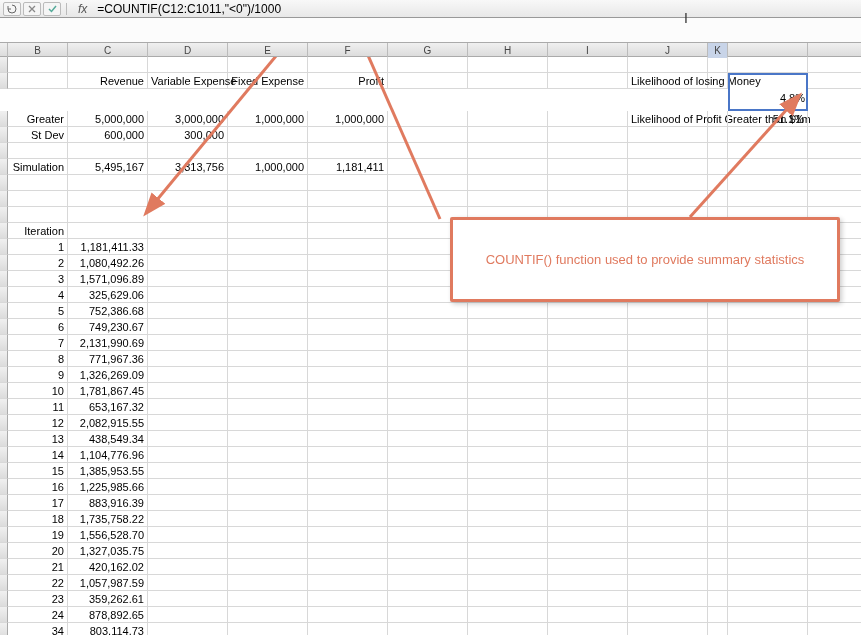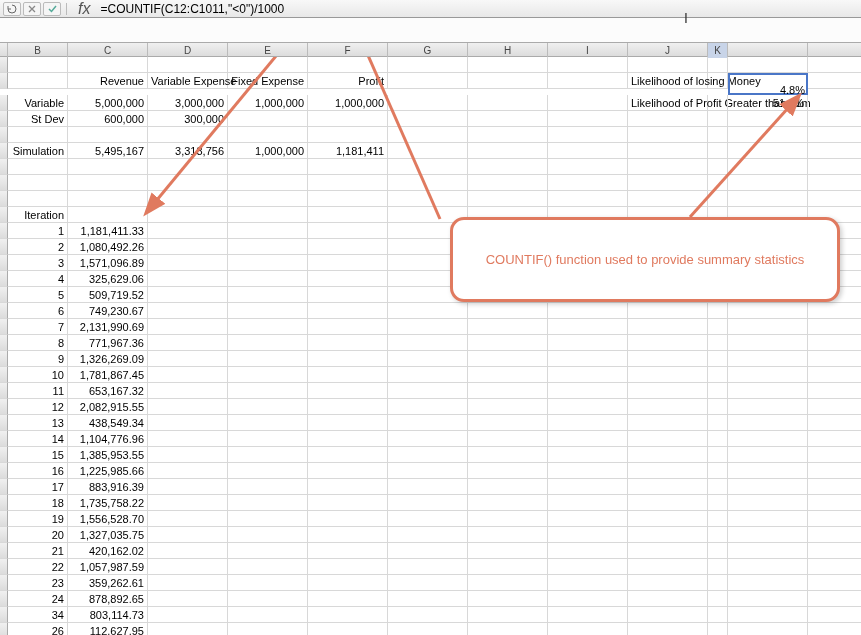--- a/index.html
+++ b/index.html
@@ -44,21 +44,21 @@
 
     .tb-divider {
       width: 1px;
       height: 12px;
       background: #bbb;
       margin: 0 3px;
     }
 
     .fx-label {
       font-style: italic;
-      font-size: 16px;
+      font-size: 12px;
       color: #555;
       margin: 8px 6px;
     }
 
     .formula-input {
       flex: 1;
       font-size: 12px;
       color: #000;
       padding: 0 2px;
     }
@@ -113,33 +113,33 @@
       padding: 0;
     }
     .grid > div.num {
       text-align: right;
     }
     .grid > div.label {
       text-align: right;
     }
     .grid > div.selected-cell {
       border: 2px solid #4a76c7;
-      padding: 9px 1px;
+      padding: 17px 1px;
       line-height: 13px;
     }
 
     
     .callout {
       position: absolute;
       left: 450px;
       top: 160px;
       width: 390px;
       height: 85px;
       border: 3px solid #e07a5f;
-      border-radius: 14px;
+      border-radius: 2px;
       background: #ffffff;
       display: flex;
       align-items: center;
       justify-content: center;
       padding: 10px 8px;
       color: #e07a5f;
       font-size: 13px;
       text-align: center;
       box-shadow: 2px 2px 5px rgba(0,0,0,0.2);
     }
@@ -225,21 +225,21 @@
       <div class="label">Fixed Expense</div>
       <div class="label">Profit</div>
       <div></div>
       <div></div>
       <div></div>
       <div class="label">Likelihood of losing Money</div>
       <div></div>
       <div class="num selected-cell">4.8%</div>
       <div></div>
       <div class="row-tab"></div>
-      <div class="label">Variable</div>
+      <div class="label">Greater</div>
       <div class="num">5,000,000</div>
       <div class="num">3,000,000</div>
       <div class="num">1,000,000</div>
       <div class="num">1,000,000</div>
       <div></div>
       <div></div>
       <div></div>
       <div class="label">Likelihood of Profit Greater than $1m</div>
       <div></div>
       <div class="num">51.1%</div>
@@ -382,21 +382,21 @@
       <div></div>
       <div></div>
       <div></div>
       <div></div>
       <div></div>
       <div></div>
       <div></div>
       <div></div>
       <div class="row-tab"></div>
       <div class="num">5</div>
-      <div class="num">509,719.52</div>
+      <div class="num">752,386.68</div>
       <div></div>
       <div></div>
       <div></div>
       <div></div>
       <div></div>
       <div></div>
       <div></div>
       <div></div>
       <div></div>
       <div></div>

